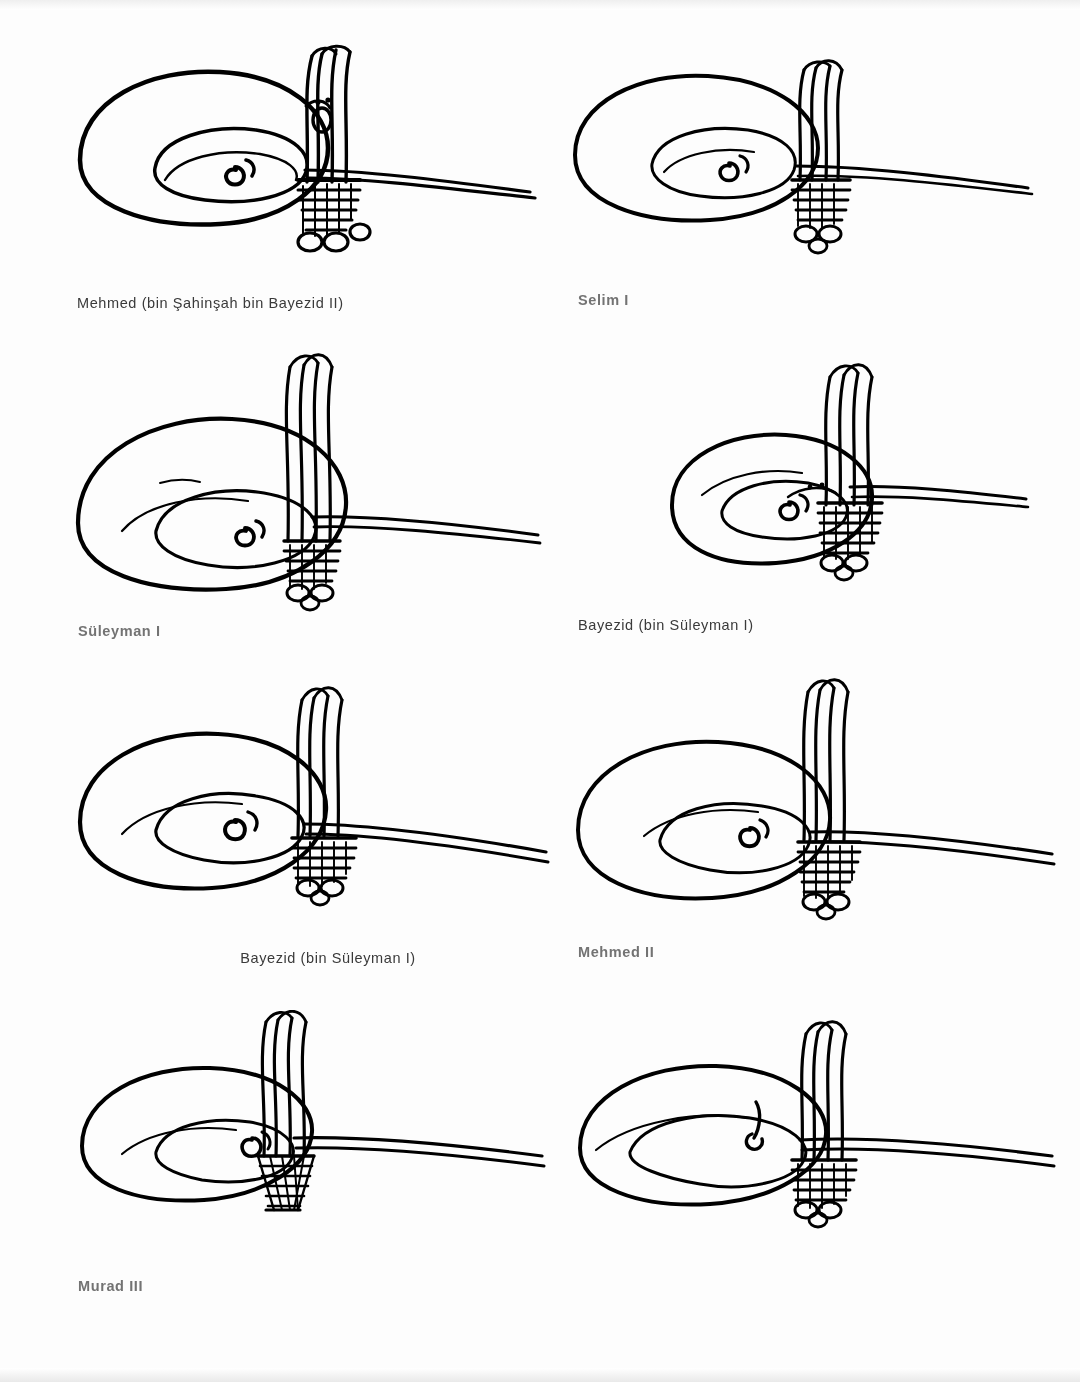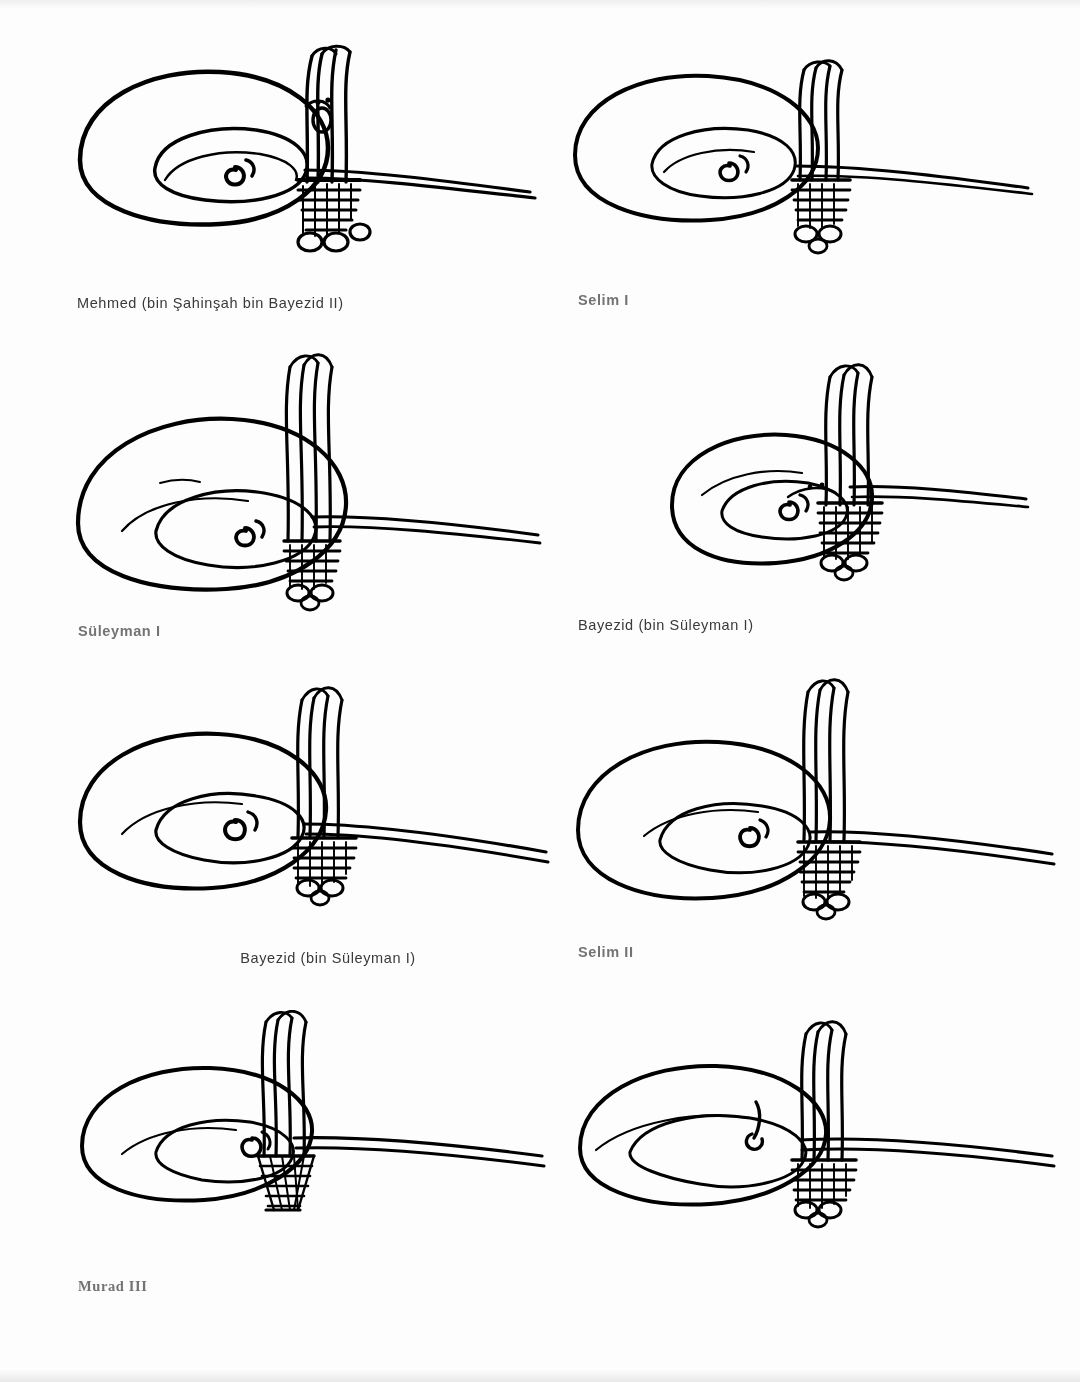--- a/index.html
+++ b/index.html
@@ -302,21 +302,21 @@
             <path d="M256 174 v52" stroke-width="1.9"></path>
             <path d="M268 174 v52" stroke-width="1.9"></path>
             <path d="M280 174 v48" stroke-width="1.9"></path>
             <path d="M292 174 v34" stroke-width="1.9"></path>
             <ellipse cx="254" cy="230" rx="11" ry="8" stroke-width="3"></ellipse>
             <ellipse cx="278" cy="230" rx="11" ry="8" stroke-width="3"></ellipse>
             <ellipse cx="266" cy="240" rx="9" ry="7" stroke-width="2.8"></ellipse>
           </g>
         </svg>
       </div>
-      <div class="caption bold" style="top:272px; left:18px;">Selim II</div>
+      <div class="caption bold" style="top:272px; left:18px;">Mehmed II</div>
     </div>
 
     <div class="cell" style="left:60px; top:1010px;">
       <div class="fig">
         <svg viewBox="0 0 500 290" xmlns="http://www.w3.org/2000/svg">
           <g fill="none" stroke="#000000" stroke-linecap="round" stroke-linejoin="round">
             <path d="M22 136 C22 86, 84 56, 150 58 C216 60, 254 92, 252 122 C250 156, 204 186, 144 190 C78 194, 22 176, 22 136 Z" stroke-width="4"></path>
             <path d="M96 142 C104 116, 148 106, 190 112 C224 118, 238 134, 232 148 C224 168, 182 176, 142 170 C112 164, 94 154, 96 142 Z" stroke-width="3"></path>
             <path d="M62 144 C88 122, 134 114, 176 120" stroke-width="2.2"></path>
             <path d="M192 130 c-7 -2 -12 4 -9 11 c3 7 14 7 17 0 c3 -7 -2 -13 -8 -13" stroke-width="3.6"></path>
@@ -339,21 +339,21 @@
             <path d="M198 146 L214 200" stroke-width="2.4"></path>
             <path d="M210 146 L222 200" stroke-width="2"></path>
             <path d="M222 146 L230 200" stroke-width="2"></path>
             <path d="M234 146 L238 200" stroke-width="2"></path>
             <path d="M254 146 L238 200" stroke-width="2.4"></path>
             <path d="M244 146 L234 200" stroke-width="2"></path>
             <path d="M206 200 h34" stroke-width="3.2"></path>
           </g>
         </svg>
       </div>
-      <div class="caption bold" style="top:268px; left:18px;font-family:Liberation Serif, serif;">Murad III</div>
+      <div class="caption bold" style="top:268px; left:18px;">Murad III</div>
     </div>
 
     <div class="cell" style="left:560px; top:1010px;">
       <div class="fig">
         <svg viewBox="0 0 500 290" xmlns="http://www.w3.org/2000/svg">
           <g fill="none" stroke="#000000" stroke-linecap="round" stroke-linejoin="round">
             <path d="M20 138 C20 86, 86 54, 156 56 C226 58, 268 92, 266 124 C264 160, 214 190, 150 194 C80 198, 20 178, 20 138 Z" stroke-width="4"></path>
             <path d="M70 142 C82 112, 140 100, 190 108 C232 115, 252 134, 244 150 C234 172, 184 182, 140 174 C104 168, 68 156, 70 142 Z" stroke-width="3"></path>
             <path d="M36 140 C70 112, 136 100, 190 108" stroke-width="2.2"></path>
             <path d="M196 92 c6 10 4 26 -2 36" stroke-width="3.4"></path>

